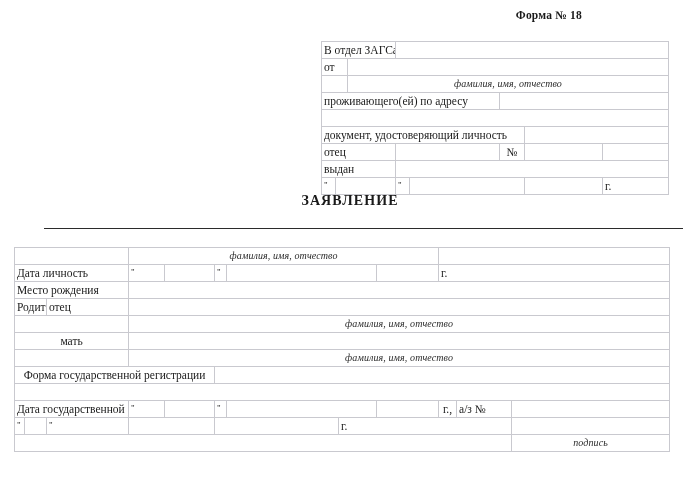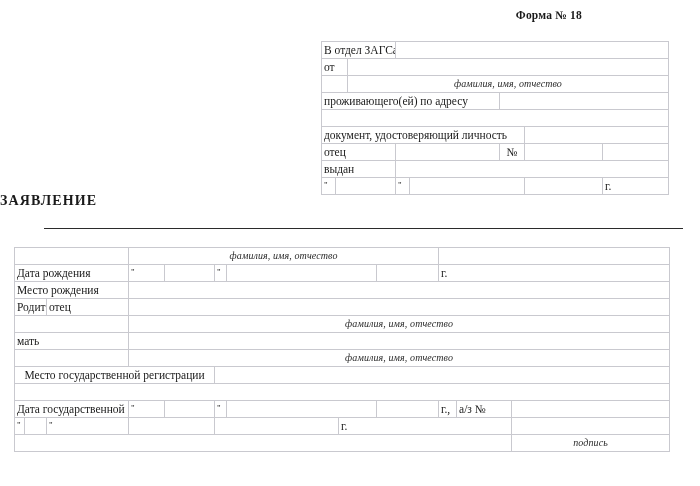--- a/index.html
+++ b/index.html
@@ -49,21 +49,21 @@
     overflow: hidden;
   }
   td.bt-dark { border-top: 1px solid #2b2b2b; }
   td.bb-dark { border-bottom: 1px solid #2b2b2b; }
   td.no-l { border-left: none; }
   td.no-r { border-right: none; }
   td.no-t { border-top: none; }
   td.no-b { border-bottom: none; }
 
   .lbl      { font-size: 11.5px; }
-  .lbl-r    { text-align: left; }
+  .lbl-r    { text-align: center; }
   .lbl-c    { text-align: center; }
   .cap {
     font-style: italic;
     font-size: 10px;
     text-align: center;
     color: #2b2b2b;
     letter-spacing: .1px;
   }
   .quote { font-size: 9px; vertical-align: top; }
 
@@ -74,20 +74,21 @@
     top: 41px;
     width: 347px;
   }
   .head-block table.grid { width: 347px; }
 
   
   .title {
     position: absolute;
     left: 0; top: 193px;
     width: 700px;
+    text-align: center;
     font-size: 14px;
     font-weight: bold;
     letter-spacing: 1.1px;
   }
 
   
   .request {
     position: absolute;
     left: 38px;
     top: 216px;
@@ -212,21 +213,21 @@
       </colgroup>
 
       <tbody>
           <tr>
         <td colspan="3" class="bt-dark no-l no-r no-b"></td>
         <td colspan="7" class="cap bt-dark no-l no-r no-b">фамилия, имя, отчество</td>
         <td colspan="3" class="bt-dark no-l no-r no-b"></td>
       </tr>
 
       <tr>
-        <td colspan="3" class="lbl">Дата рождения</td>
+        <td colspan="3" class="lbl">Дата личность</td>
         <td class="quote no-l no-b">"</td>
         <td colspan="2" class="bb-dark"></td>
         <td class="quote no-b no-l">"</td>
         <td colspan="2" class="bb-dark"></td>
         <td class="bb-dark"></td>
         <td colspan="3" class="lbl no-l">г.</td>
       </tr>
 
       <tr>
         <td colspan="3" class="lbl">Место рождения</td>
@@ -246,21 +247,21 @@
       <tr>
         <td colspan="3" class="lbl lbl-r">мать</td>
         <td colspan="10" class="bb-dark"></td>
       </tr>
       <tr>
         <td colspan="3"></td>
         <td colspan="10" class="cap">фамилия, имя, отчество</td>
       </tr>
 
       <tr>
-        <td colspan="6" class="lbl lbl-c">Место государственной регистрации</td>
+        <td colspan="6" class="lbl lbl-c">Форма государственной регистрации</td>
         <td colspan="7" class="bb-dark"></td>
       </tr>
       <tr>
         <td colspan="13" class="bb-dark"></td>
       </tr>
 
       <tr>
         <td colspan="3" class="lbl no-r">Дата государственной регистрации</td>
         <td class="quote no-l no-b">"</td>
         <td colspan="2" class="bb-dark"></td>

